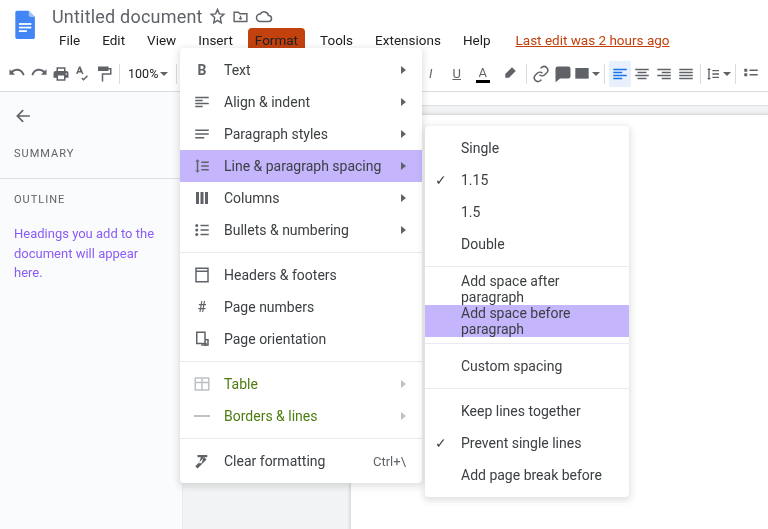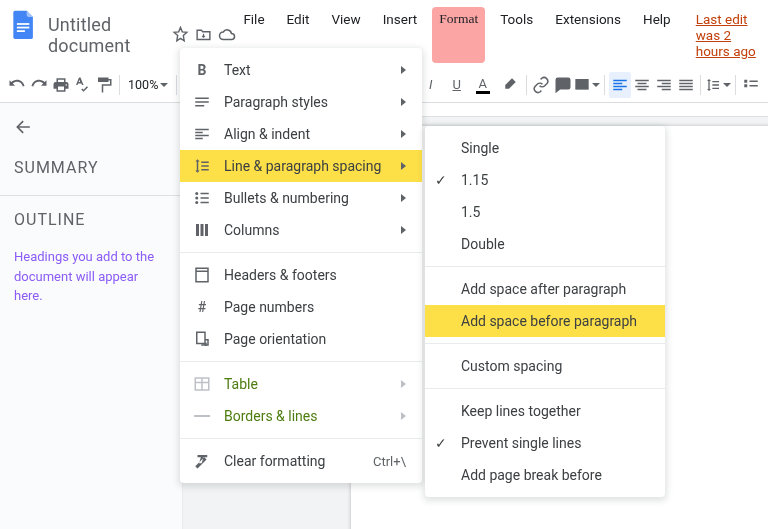--- a/index.html
+++ b/index.html
@@ -1,45 +1,45 @@
 <!DOCTYPE html>
 <html><head>
 <meta charset="utf-8">
 <style>
   * { box-sizing: border-box; margin: 0; padding: 0; font-family: "Google Sans", Roboto, Arial, sans-serif; }
   body { background:#fff; color:#202124; font-size:13px; width:768px; height:529px; overflow:hidden; position:relative; }
   .header { display:flex; align-items:flex-start; padding:6px 8px 0 8px; gap:8px;}
   .logo { width:36px; height:36px; display:flex; align-items:center; justify-content:center; }
   .logo svg { width:32px; height:32px; }
-  .title-area { display:flex; flex-direction:row; gap:0; }
+  .title-area { display:flex; flex-direction:column; gap:0; }
   .title-row { display:flex; align-items:center; gap:6px; }
   .doc-title { font-size:18px; color:#5f6368; letter-spacing:0.2px; }
   .title-icon { color:#5f6368; display:flex; align-items:center; cursor:pointer; }
   .menubar { display:flex; gap:8px; margin-top:1px; }
   .menuitem { padding:4px 7px; color:#202124; font-size:13.5px; border-radius:4px; cursor:pointer; }
-  .menuitem.active { background:#fca5a5;font-family:Liberation Serif, serif; }
+  .menuitem.active { background:#c2410c; }
   .last-edit { color:#c2410c; text-decoration:underline; margin-left:10px; font-size:13.5px; padding:4px 0; }
   .toolbar { display:flex; align-items:center; height:36px; border-bottom:1px solid #dadce0; padding:0 6px; gap:0; margin-top:4px;}
   .tbtn { width:26px; height:26px; display:flex; align-items:center; justify-content:center; color:#5f6368; border-radius:2px; cursor:pointer; }
   .tbtn svg { width:18px; height:18px; fill:currentColor; }
   .sep { width:1px; height:20px; background:#dadce0; margin:0 4px; }
   .zoom { display:flex; align-items:center; font-size:12.5px; color:#202124; padding:0 4px; gap:2px;}
   .caret { width:0; height:0; border-left:4px solid transparent; border-right:4px solid transparent; border-top:4px solid #5f6368;}
   .workspace { display:flex; height:calc(529px - 84px); background:#f8f9fa;}
   .sidebar { width:183px; background:#fafbfc; border-right:1px solid #e8eaed; padding:14px 14px; font-size:12px; color:#5f6368;}
   .back-arrow { color:#5f6368; margin-bottom:18px;}
-  .sum-title { font-size:16px; letter-spacing:1px; text-transform:uppercase; color:#5f6368; margin-bottom:18px;}
+  .sum-title { font-size:11px; letter-spacing:1px; text-transform:uppercase; color:#5f6368; margin-bottom:18px;}
   .hr { height:1px; background:#e0e0e0; margin:8px -14px 14px -14px;}
   .canvas { flex:1; background:#f1f3f4; position:relative;}
   .ruler { position:absolute; top:0; left:0; right:0; height:14px; background:#fff; border-bottom:1px solid #e0e0e0;}
   .page { position:absolute; top:22px; left:167px; width:440px; height:600px; background:#fff; box-shadow:0 0 3px rgba(0,0,0,.15); border:1px solid #dadce0;}
   
   .menu { position:absolute; background:#fff; border-radius:4px; box-shadow:0 2px 6px 2px rgba(60,64,67,.15); padding:6px 0; font-size:14px; color:#3c4043;}
   .mrow { display:flex; align-items:center; height:32px; padding:0 16px 0 12px; gap:12px; cursor:pointer; position:relative;}
-  .mrow:hover, .mrow.hi { background:#fde047;}
+  .mrow:hover, .mrow.hi { background:#c4b5fd;}
   .mrow.disabled { color:#4d7c0f; cursor:default;}
   .micon { width:20px; height:20px; display:flex; align-items:center; justify-content:center; color:#5f6368;}
   .mrow.disabled .micon { color:#bdc1c6;}
   .mlabel { flex:1; }
   .marrow { width:0; height:0; border-top:4px solid transparent; border-bottom:4px solid transparent; border-left:5px solid #5f6368;}
   .mrow.disabled .marrow { border-left-color:#bdc1c6;}
   .mshort { color:#5f6368; font-size:13px;}
   .mdiv { height:1px; background:#e8eaed; margin:6px 0;}
   .submenu .mrow { padding-left:36px; }
   .check { position:absolute; left:10px; color:#3c4043;}
@@ -228,67 +228,67 @@
     <div class="mrow">
       <span class="micon">
         <b>B</b>
       </span>
       <span class="mlabel">Text</span>
       <span class="marrow"></span>
     </div>
     <div class="mrow">
       <span class="micon">
         <svg width="18" height="18" viewBox="0 0 24 24" fill="#5f6368">
+          <path d="M3 5h18v2H3zm0 4h10v2H3zm0 4h18v2H3zm0 4h10v2H3z"></path>
+        </svg>
+      </span>
+      <span class="mlabel">Align &amp; indent</span>
+      <span class="marrow"></span>
+    </div>
+    <div class="mrow">
+      <span class="micon">
+        <svg width="18" height="18" viewBox="0 0 24 24" fill="#5f6368">
           <path d="M3 6h18v2H3zm0 5h18v2H3zm0 5h12v2H3z"></path>
         </svg>
       </span>
       <span class="mlabel">Paragraph styles</span>
       <span class="marrow"></span>
     </div>
-    <div class="mrow">
-      <span class="micon">
-        <svg width="18" height="18" viewBox="0 0 24 24" fill="#5f6368">
-          <path d="M3 5h18v2H3zm0 4h10v2H3zm0 4h18v2H3zm0 4h10v2H3z"></path>
-        </svg>
-      </span>
-      <span class="mlabel">Align &amp; indent</span>
-      <span class="marrow"></span>
-    </div>
     <div class="mrow hi">
       <span class="micon">
         <svg width="18" height="18" viewBox="0 0 24 24" fill="#5f6368">
           <path d="M6 3l3 3H7v12h2l-3 3-3-3h2V6H3zM11 6h10v2H11zm0 5h10v2H11zm0 5h10v2H11z"></path>
         </svg>
       </span>
       <span class="mlabel">Line &amp; paragraph spacing</span>
+      <span class="marrow"></span>
+    </div>
+    <div class="mrow">
+      <span class="micon">
+        <svg width="18" height="18" viewBox="0 0 24 24" fill="#5f6368">
+          <path d="M4 4h4v16H4zm6 0h4v16h-4zm6 0h4v16h-4z"></path>
+        </svg>
+      </span>
+      <span class="mlabel">Columns</span>
       <span class="marrow"></span>
     </div>
     <div class="mrow">
       <span class="micon">
         <svg width="18" height="18" viewBox="0 0 24 24" fill="#5f6368">
           <circle cx="5" cy="6" r="2"></circle>
           <circle cx="5" cy="12" r="2"></circle>
           <circle cx="5" cy="18" r="2"></circle>
           <rect x="10" y="5" width="11" height="2"></rect>
           <rect x="10" y="11" width="11" height="2"></rect>
           <rect x="10" y="17" width="11" height="2"></rect>
         </svg>
       </span>
       <span class="mlabel">Bullets &amp; numbering</span>
       <span class="marrow"></span>
     </div>
-    <div class="mrow">
-      <span class="micon">
-        <svg width="18" height="18" viewBox="0 0 24 24" fill="#5f6368">
-          <path d="M4 4h4v16H4zm6 0h4v16h-4zm6 0h4v16h-4z"></path>
-        </svg>
-      </span>
-      <span class="mlabel">Columns</span>
-      <span class="marrow"></span>
-    </div>
     <div class="mdiv"></div>
     <div class="mrow">
       <span class="micon">
         <svg width="18" height="18" viewBox="0 0 24 24" fill="none" stroke="#5f6368" stroke-width="2">
           <rect x="4" y="3" width="16" height="18"></rect>
           <line x1="4" y1="7" x2="20" y2="7"></line>
         </svg>
       </span>
       <span class="mlabel">Headers &amp; footers</span>
     </div>
@@ -332,21 +332,21 @@
       <span class="micon">
         <svg width="18" height="18" viewBox="0 0 24 24" fill="#5f6368">
           <path d="M6 4h13v3h-5l-2.5 8H8l2.5-8H6zm-3 15l3 3 12-12-3-3z"></path>
         </svg>
       </span>
       <span class="mlabel">Clear formatting</span>
       <span class="mshort">Ctrl+\</span>
     </div>
   </div>
 
-<div class="menu submenu" id="submenu" style="top:126px;left:425px;width:240px">
+<div class="menu submenu" id="submenu" style="top:126px;left:425px;width:204px">
     <div class="mrow">
       <span class="mlabel">Single</span>
     </div>
     <div class="mrow">
       <span class="check">✓</span>
       <span class="mlabel">1.15</span>
     </div>
     <div class="mrow">
       <span class="mlabel">1.5</span>
     </div>

